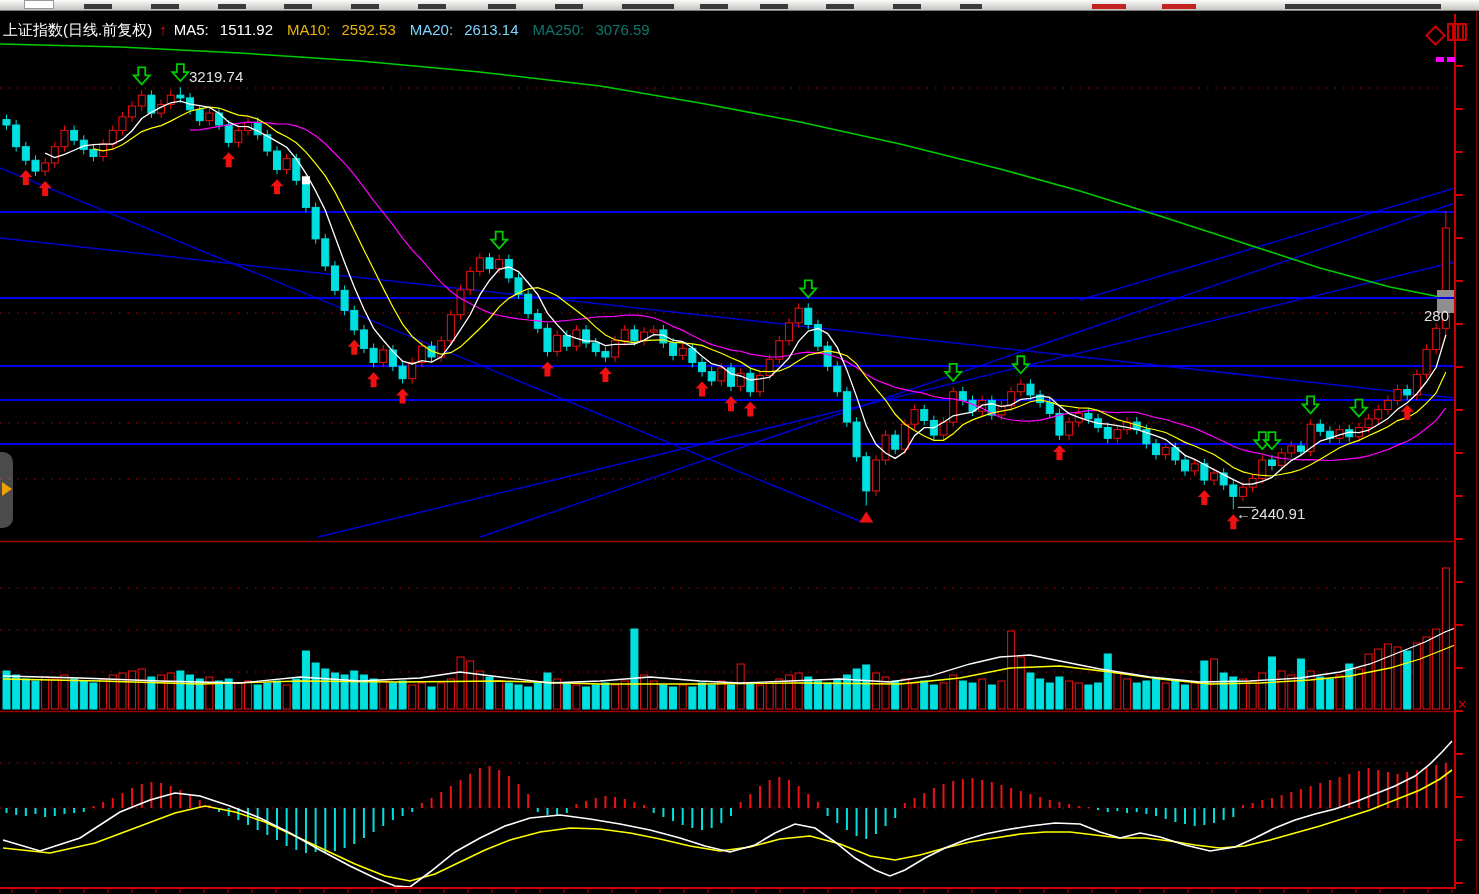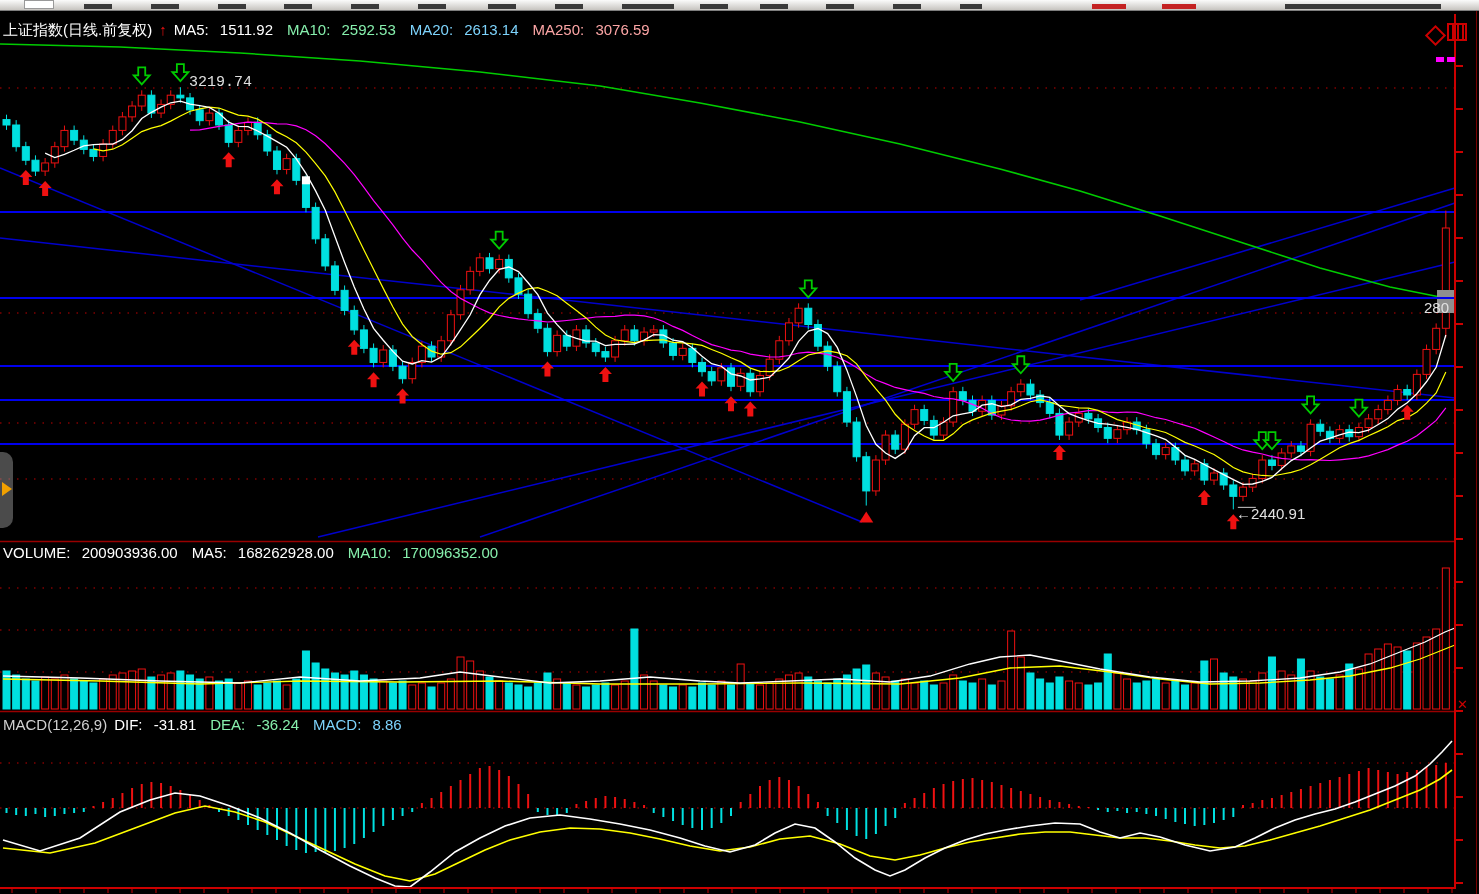--- a/index.html
+++ b/index.html
@@ -7,29 +7,29 @@
           font-family:"Liberation Sans","DejaVu Sans",sans-serif;}
   
   .menubar{position:absolute;top:0;left:0;width:1479px;height:10px;
            background:linear-gradient(#fbfbfb,#c7c4c0);border-bottom:1px solid #7d7d7d;z-index:10;}
   .mb-icon{position:absolute;left:24px;top:0;width:30px;height:9px;background:#fff;border:1px solid #999;box-sizing:border-box;}
   .frag{position:absolute;bottom:1px;height:5px;background:#3a3a3a;}
   .frag.red{background:#c42222;}
   
   .hdr{position:absolute;left:3px;z-index:5;font-size:15px;white-space:nowrap;}
   .hdr span{margin-right:7px;margin-top:44px;}
-  .w{color:#ffffff}.y{color:#86efac}.m{color:#7dd3fc}.g{color:#fca5a5}
+  .w{color:#ffffff}.y{color:#eab308}.m{color:#7dd3fc}.g{color:#0f766e}
   .gr{color:#d0d0d0}.r{color:#ee1111;font-weight:bold;}
   #main-hdr{top:21px;}
   #vol-hdr{top:544px;}
   #macd-hdr{top:716px;}
   .px-label{position:absolute;color:#e0e0e0;font-size:15px;z-index:4;white-space:nowrap;}
-  #peak-label{left:189px;top:74px;font-family:Liberation Mono, monospace;}
+  #peak-label{left:189px;top:68px;}
   #low-label{left:1236px;top:505px;}
-  #right-label{left:1424px;top:299px;width:31px;overflow:hidden;}
+  #right-label{left:1424px;top:307px;width:31px;overflow:hidden;}
   
   #chart-svg{position:absolute;left:0;top:0;z-index:1;}
   
   .left-tab{position:absolute;left:0;top:452px;width:13px;height:76px;z-index:6;
             background:rgba(150,150,150,.5);border-radius:0 10px 10px 0;}
   .left-tab .tri{position:absolute;left:2px;top:30px;width:0;height:0;
                  border-top:7px solid transparent;border-bottom:7px solid transparent;border-left:10px solid #f0a000;}
   
   .icon-diamond{position:absolute;left:1428px;top:28px;width:11px;height:11px;border:2px solid #cc0000;
                 transform:rotate(45deg);background:#000;z-index:6;}
@@ -62,27 +62,21 @@
     <div class="frag" style="left:960px;width:22px;"></div>
     <div class="frag red" style="left:1092px;width:34px;"></div>
     <div class="frag red" style="left:1162px;width:34px;"></div>
     <div class="frag" style="left:1285px;width:156px;"></div>
   </div>
 
   <div class="hdr" id="main-hdr">
     <span class="w">上证指数(日线.前复权)</span><span class="r">↑</span><span class="w"><span>MA5:</span> <span>1511.92</span></span><span class="y"><span>MA10:</span> <span>2592.53</span></span><span class="m"><span>MA20:</span> <span>2613.14</span></span><span class="g"><span>MA250:</span> <span>3076.59</span></span>
   </div>
 
-  <div class="hdr" id="vol-hdr">
-    <span class="w"><span>VOLUME:</span> <span>200903936.00</span></span><span class="w"><span>MA5:</span> <span>168262928.00</span></span><span class="y"><span>MA10:</span> <span>170096352.00</span></span>
-  </div>
-
-  <div class="hdr" id="macd-hdr">
-    <span class="gr">MACD(12,26,9)</span><span class="w"><span>DIF:</span> <span>-31.81</span></span><span class="y"><span>DEA:</span> <span>-36.24</span></span><span class="m"><span>MACD:</span> <span>8.86</span></span>
-  </div>
+
 
   <svg id="chart-svg" width="1479" height="894">
       <g>
         <line x1="0" y1="88" x2="1455" y2="88" stroke="#c00000" stroke-width="1" stroke-dasharray="1.5 7"></line>
         <line x1="0" y1="313" x2="1455" y2="313" stroke="#c00000" stroke-width="1" stroke-dasharray="1.5 7"></line>
         <line x1="0" y1="423" x2="1455" y2="423" stroke="#c00000" stroke-width="1" stroke-dasharray="1.5 7"></line>
         <line x1="0" y1="479" x2="1455" y2="479" stroke="#c00000" stroke-width="1" stroke-dasharray="1.5 7"></line>
       </g>
       <g>
         <line x1="0" y1="168" x2="862" y2="522" stroke="#0000cc" stroke-width="1.5"></line>

